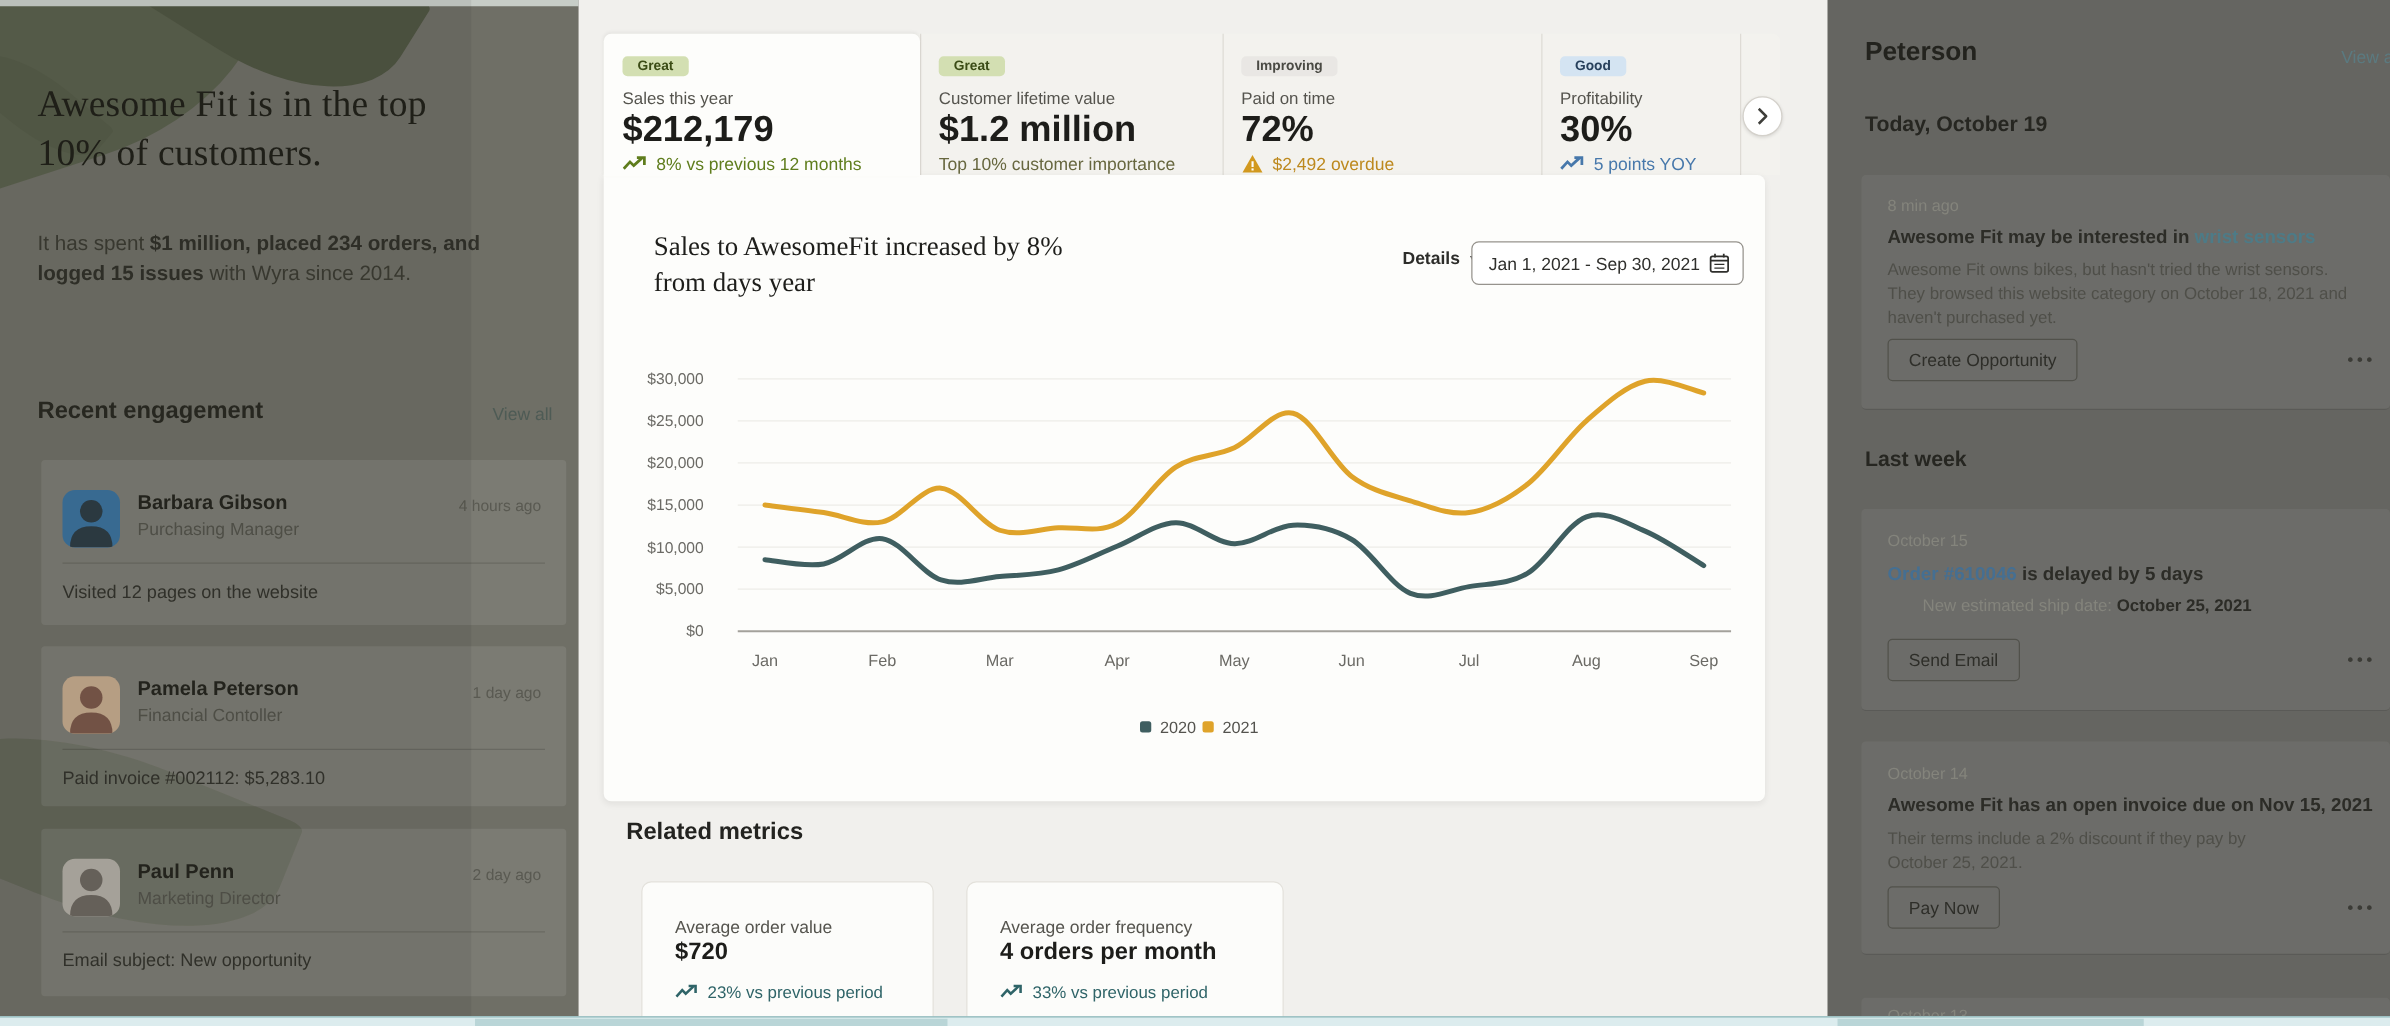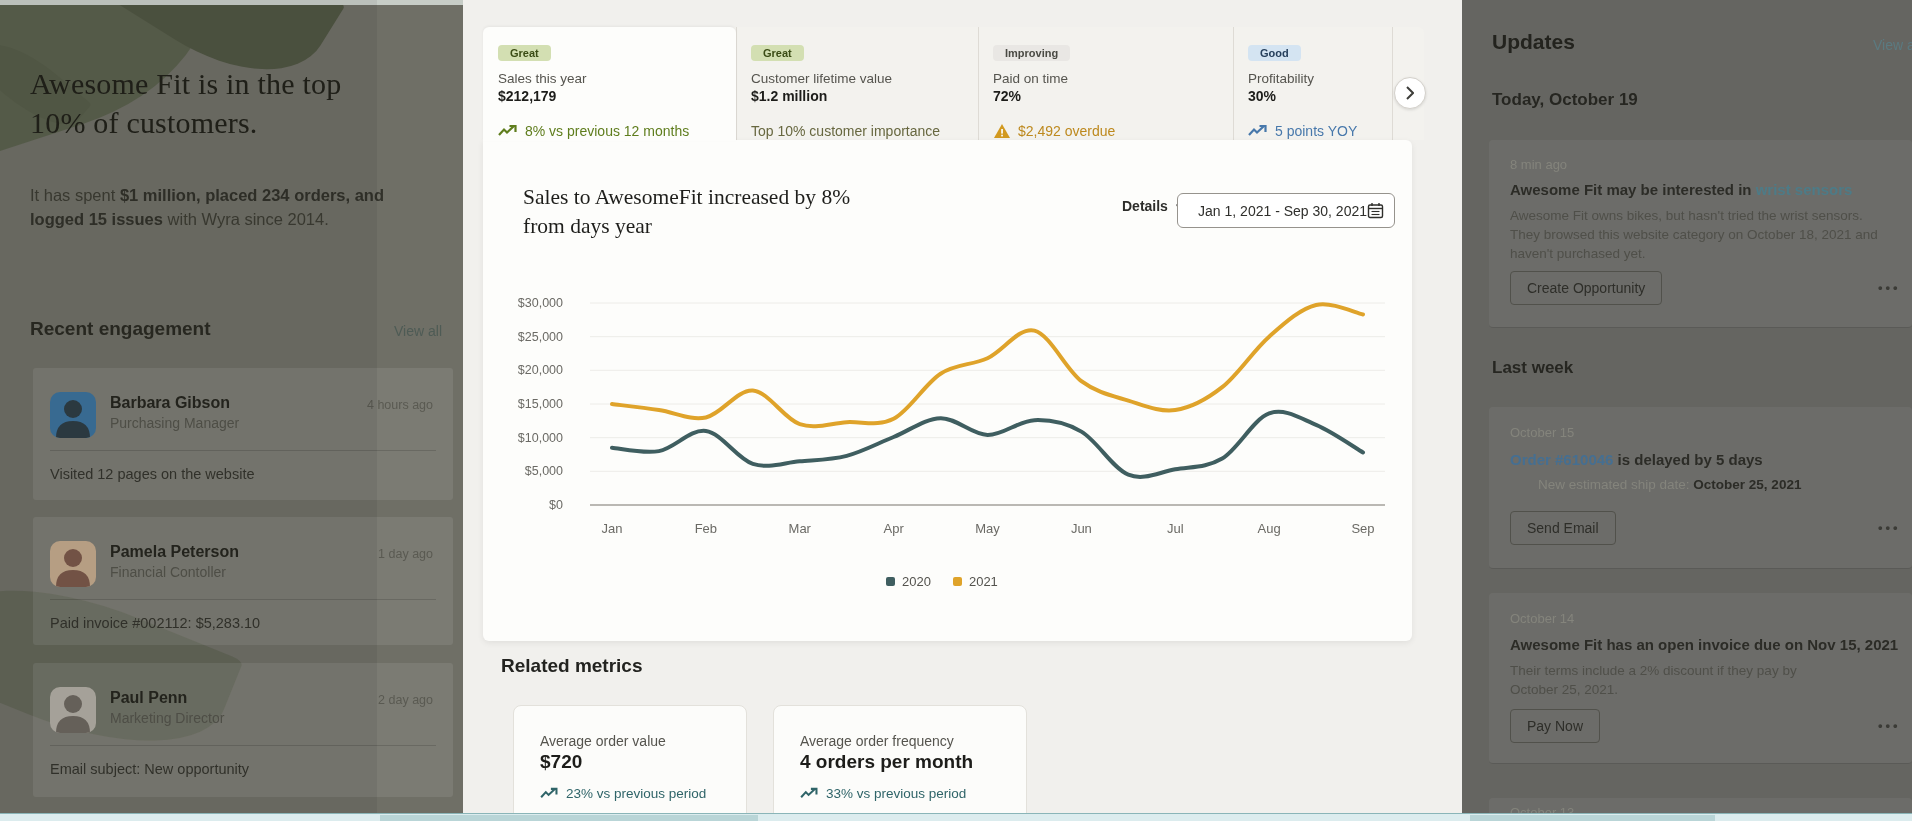--- a/index.html
+++ b/index.html
@@ -30,46 +30,46 @@
   #center-bg{left:463px;top:0;width:999px;height:813px;background:#f1f0ed;}
   #kpi-strip{left:483px;top:27px;width:941px;height:113px;background:#f3f2ee;border-radius:6px 6px 0 0;}
   .kpi-divider{position:absolute;top:0;width:1px;height:113px;background:#dedbd5;}
   #kpi-card-0{left:483px;top:27px;width:253px;height:114px;background:#fdfdfb;border-radius:6px 6px 0 0;
       box-shadow:0 -1px 3px rgba(0,0,0,.05);z-index:2;}
   .badge{position:absolute;left:15px;top:18px;font-size:11px;font-weight:bold;padding:2px 12px;border-radius:4px;}
   .badge-green{background:#d3dfb2;color:#3b4c15;}
   .badge-gray{background:#e9e7e4;color:#4a4a44;}
   .badge-blue{background:#d4e4f2;color:#27405c;}
   .kpi-label{position:absolute;left:15px;top:44px;font-size:13.5px;color:#55544e;}
-  .kpi-value{position:absolute;left:15px;top:61px;font-size:14px;font-weight:bold;color:#1d1d1a;}
+  .kpi-value{position:absolute;left:15px;top:61px;font-size:29px;font-weight:bold;color:#1d1d1a;}
   .kpi-trend{position:absolute;left:15px;top:96px;font-size:14px;display:flex;align-items:center;gap:7px;}
   .trend-green{color:#5f7d1d;}
   .trend-olive{color:#67673f;}
   .trend-amber{color:#bd891e;}
   .trend-blue{color:#4778ab;}
   #kpi-chevron-btn{left:1394px;top:77px;width:30px;height:30px;border-radius:50%;background:#fff;
       border:1px solid #d4d1cb;box-shadow:0 1px 3px rgba(0,0,0,.12);cursor:pointer;display:flex;
       align-items:center;justify-content:center;z-index:3;}
 
   #chart-card{left:483px;top:140px;width:929px;height:501px;background:#fdfdfb;
       box-shadow:0 2px 6px rgba(0,0,0,.07);border-radius:0 6px 6px 6px;}
   #chart-title{left:523px;top:183px;width:440px;font-family:"Liberation Serif","DejaVu Serif",serif;
       font-size:21.5px;line-height:29px;color:#1e1e1b;}
   #details-ctl{left:1122px;top:198px;display:flex;align-items:center;gap:8px;cursor:pointer;}
   #details-label{font-size:14px;font-weight:bold;color:#2d2d2a;}
   #details-caret{font-size:11px;color:#2d2d2a;}
   #datebox{left:1177px;top:193px;width:216px;height:33px;background:#fff;border:1.5px solid #96938d;
       border-radius:6px;display:flex;align-items:center;cursor:pointer;}
-  #datebox-text{font-size:14px;color:#2f2f2c;margin-left:13px;flex:1;text-align:right;}
+  #datebox-text{font-size:14px;color:#2f2f2c;margin-left:13px;flex:1;}
   #datebox-icon{margin-right:10px;display:flex;}
 
   .ytick{position:absolute;width:100px;text-align:right;font-size:12.5px;color:#6b6a65;height:18px;line-height:18px;}
   .month-label{position:absolute;width:60px;text-align:center;font-size:13px;color:#6b6a65;top:0;}
   #month-row{left:590px;top:521px;width:795px;height:18px;}
-  #legend-row{left:886px;top:574px;display:flex;gap:22px;}
+  #legend-row{left:912px;top:574px;display:flex;gap:5px;}
   .legend-item{display:flex;align-items:center;gap:7px;font-size:13px;color:#54534e;cursor:pointer;}
   .legend-swatch{width:9px;height:9px;border-radius:2px;display:inline-block;}
 
   #related-title{left:501px;top:655px;font-size:19px;font-weight:bold;color:#26261f;color:#232320;}
   .metric-card{position:absolute;top:705px;height:115px;background:#fcfcfa;border:1px solid #e3e1db;border-radius:8px;}
   .metric-label{position:absolute;left:26px;top:27px;font-size:14px;color:#55544e;}
   .metric-value{position:absolute;left:26px;top:45px;font-size:19px;font-weight:bold;color:#1d1d1a;}
   .metric-trend{position:absolute;left:26px;top:80px;font-size:13.5px;color:#2f6468;display:flex;align-items:center;gap:7px;}
 
   
@@ -325,21 +325,21 @@
           <svg width="19" height="13" viewBox="0 0 20 14" fill="none" stroke="#2f6468" stroke-width="2.2">
             <path d="M1 11 L6 5.5 L9 8.5 L15.5 2.5"></path>
             <path d="M11.5 2 H17.5 V8"></path>
           </svg>
         </span>
       <span>33% vs previous period</span>
     </div>
   </div>
 
   <div id="updates-panel" class="abs"></div>
-  <div id="updates-title" class="abs">Updates</div>
+  <div id="updates-title" class="abs">Peterson</div>
   <div id="updates-viewall" class="abs">View all</div>
 
   <div class="upd-heading abs" style="top:90px;">Today, October 19</div>
 
   <div class="upd-card" style="top:140px;height:187px;">
     <div class="upd-time" style="top:17px;">8 min ago</div>
     <div class="upd-title" style="top:41px;"><span>Awesome Fit may be interested in </span><span class="upd-link-teal">wrist sensors</span></div>
     <div class="upd-body" style="top:66px;width:385px;">Awesome Fit owns bikes, but hasn't tried the wrist sensors. They browsed this website category on October 18, 2021 and haven't purchased yet.</div>
     <button class="upd-btn" style="top:131px;">Create Opportunity</button>
     <div class="upd-menu" style="top:140px;">•••</div>

